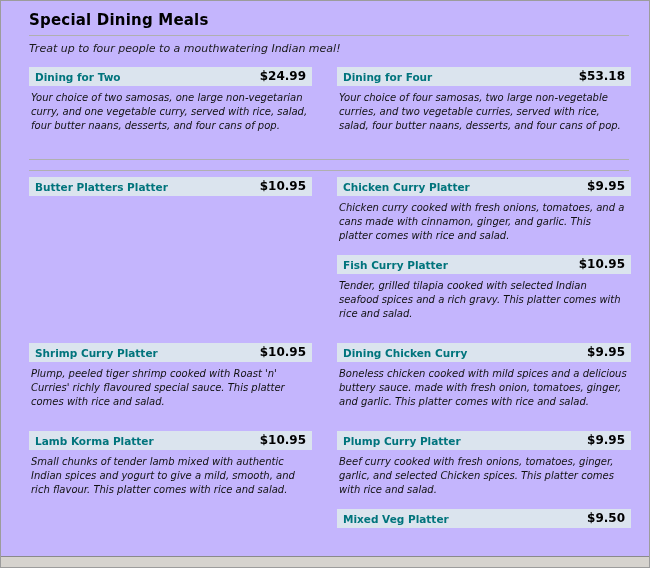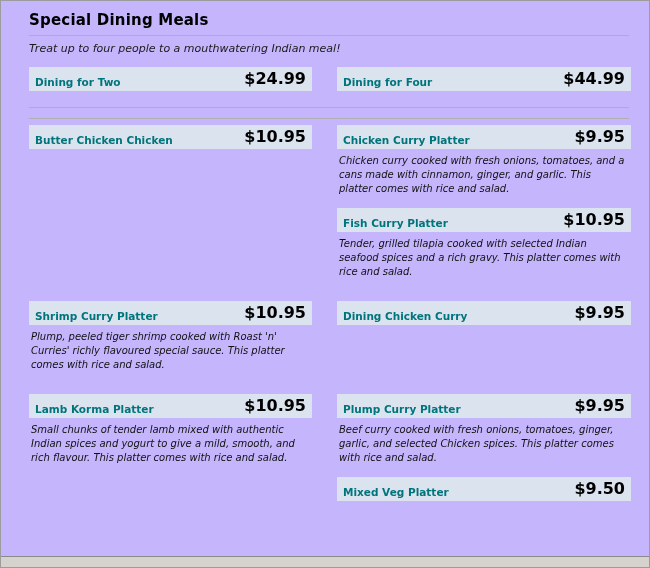--- a/index.html
+++ b/index.html
@@ -59,21 +59,21 @@
     background: #dbe4ee;
     padding: 2px 6px 3px 6px;
   }
   .item-name {
     font-size: 10.5px;
     font-weight: bold;
     color: #00747c;
     cursor: pointer;
   }
   .item-price {
-    font-size: 16px;
+    font-size: 12px;
     font-weight: bold;
     color: #000000;
     white-space: nowrap;
   }
   .item-desc {
     font-size: 10px;
     font-style: italic;
     line-height: 1.4;
     color: #111111;
     margin: 5px 4px 12px 2px;
@@ -96,43 +96,45 @@
     <hr class="title-rule">
     <div class="section-subtitle">Treat up to four people to a mouthwatering Indian meal!</div>
 
     <div class="row">
       <div class="cell">
         <div class="menu-item">
           <div class="item-header">
             <span class="item-name">Dining for Two</span>
             <span class="item-price">$24.99</span>
           </div>
+          <div class="item-desc">Your choice of two samosas, one large non-vegetarian curry, and one vegetable curry, served with rice, salad, four butter naans, desserts, and four cans of pop.</div>
         </div>
       </div>
       <div class="cell">
         <div class="menu-item">
           <div class="item-header">
             <span class="item-name">Dining for Four</span>
-            <span class="item-price">$44.99</span>
-          </div>
+            <span class="item-price">$53.18</span>
+          </div>
+          <div class="item-desc">Your choice of four samosas, two large non-vegetable curries, and two vegetable curries, served with rice, salad, four butter naans, desserts, and four cans of pop.</div>
         </div>
       </div>
     </div>
   </div>
 
   <hr class="section-sep">
 
   <div class="section">
     <hr class="title-rule">
 
     <div class="row">
       <div class="cell">
         <div class="menu-item">
           <div class="item-header">
-            <span class="item-name">Butter Chicken Chicken</span>
+            <span class="item-name">Butter Platters Platter</span>
             <span class="item-price">$10.95</span>
           </div>
         </div>
       </div>
       <div class="cell">
         <div class="menu-item">
           <div class="item-header">
             <span class="item-name">Chicken Curry Platter</span>
             <span class="item-price">$9.95</span>
           </div>
@@ -157,20 +159,21 @@
           </div>
           <div class="item-desc">Plump, peeled tiger shrimp cooked with Roast 'n' Curries' richly flavoured special sauce. This platter comes with rice and salad.</div>
         </div>
       </div>
       <div class="cell">
         <div class="menu-item">
           <div class="item-header">
             <span class="item-name">Dining Chicken Curry</span>
             <span class="item-price">$9.95</span>
           </div>
+          <div class="item-desc">Boneless chicken cooked with mild spices and a delicious buttery sauce. made with fresh onion, tomatoes, ginger, and garlic. This platter comes with rice and salad.</div>
         </div>
       </div>
     </div>
 
     <div class="row">
       <div class="cell">
         <div class="menu-item">
           <div class="item-header">
             <span class="item-name">Lamb Korma Platter</span>
             <span class="item-price">$10.95</span>

